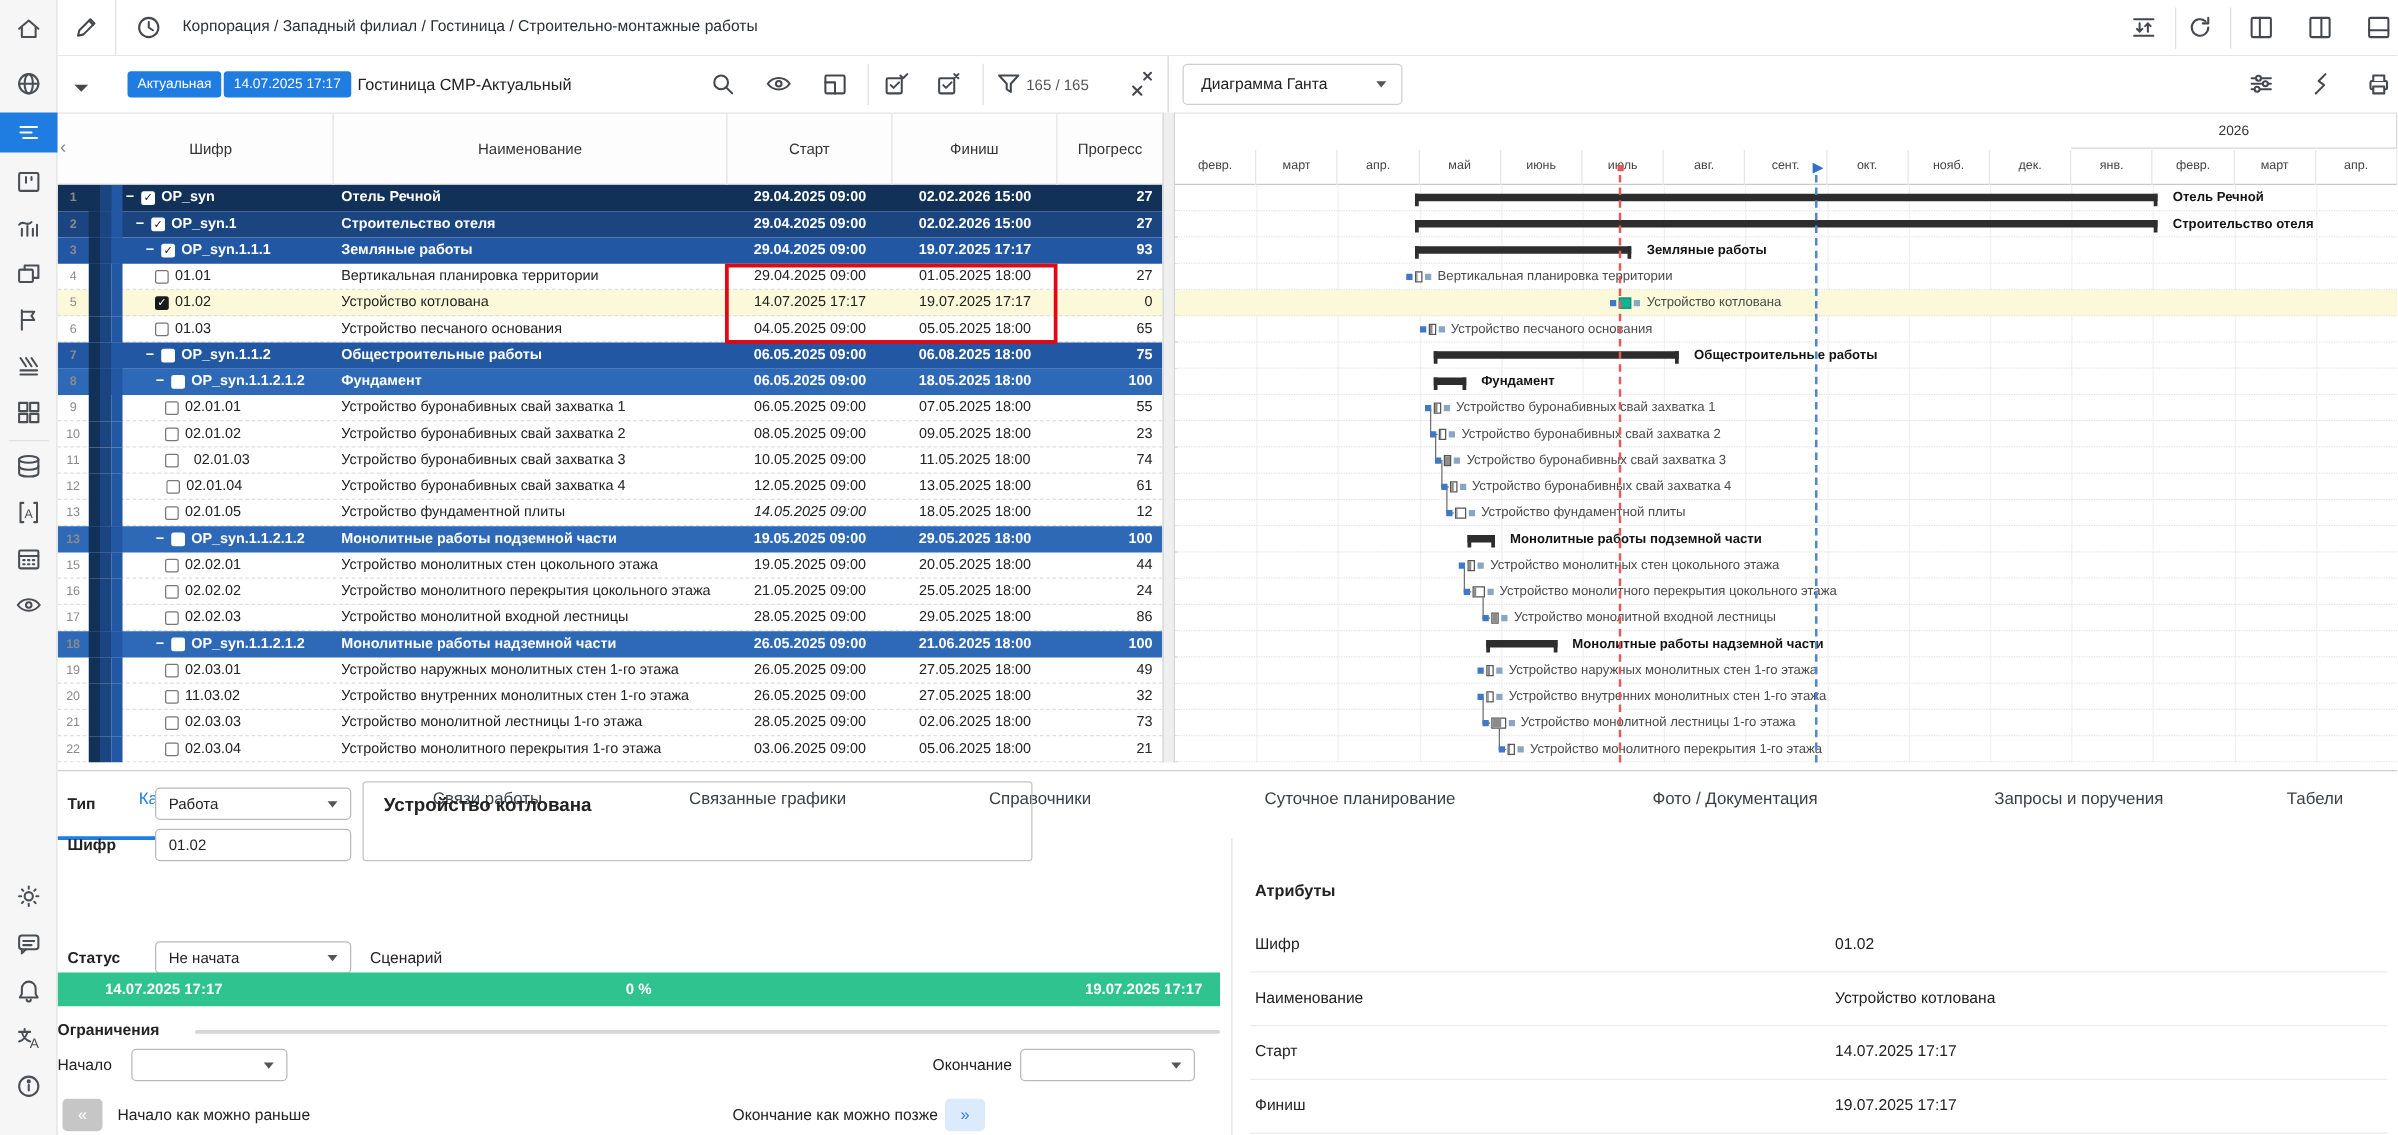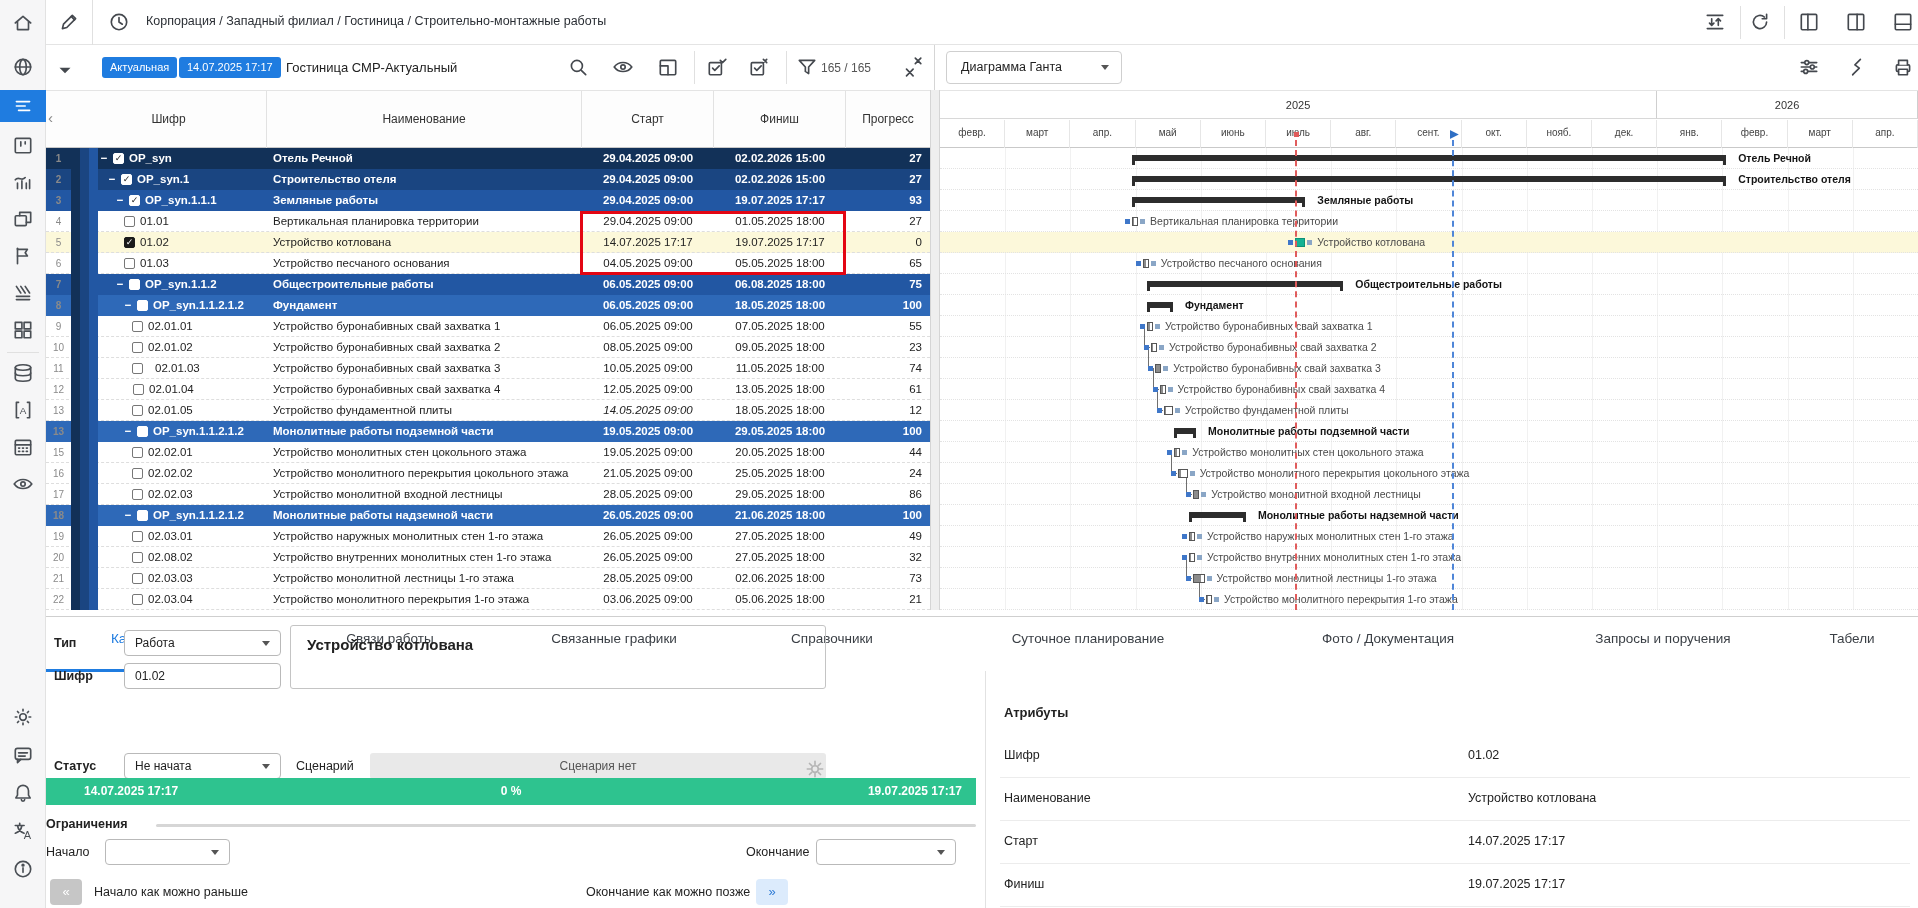--- a/index.html
+++ b/index.html
@@ -658,21 +658,21 @@
         <div class="cell cdates" style="left: 668px; width: 132px;">27.05.2025 18:00</div>
         <div class="cell cprog" style="left: 800px; width: 84px;">49</div>
       </div>
       <div class="trow task" style="top: 399px;">
         <div class="cell rn">20</div>
         <div class="stripe" style="left: 25px; background: rgb(18, 49, 88);"></div>
         <div class="stripe" style="left: 34px; background: rgb(26, 69, 129);"></div>
         <div class="stripe" style="left: 43px; background: rgb(34, 87, 163);"></div>
         <div class="cell codecell" style="left: 86px; width: 178px;">
           <div class="cb"></div>
-          <div style="overflow: hidden;">02.08.02</div>
+          <div style="overflow: hidden;">11.03.02</div>
         </div>
         <div class="cell" style="left: 221px; width: 315px; padding-left: 6px;">Устройство внутренних монолитных стен 1-го этажа</div>
         <div class="cell cdates" style="left: 536px; width: 132px;">26.05.2025 09:00</div>
         <div class="cell cdates" style="left: 668px; width: 132px;">27.05.2025 18:00</div>
         <div class="cell cprog" style="left: 800px; width: 84px;">32</div>
       </div>
       <div class="trow task" style="top: 420px;">
         <div class="cell rn">21</div>
         <div class="stripe" style="left: 25px; background: rgb(18, 49, 88);"></div>
         <div class="stripe" style="left: 34px; background: rgb(26, 69, 129);"></div>
@@ -700,21 +700,20 @@
         <div class="cell cdates" style="left: 668px; width: 132px;">05.06.2025 18:00</div>
         <div class="cell cprog" style="left: 800px; width: 84px;">21</div>
       </div>
     </div>
 
   <div id="red-rect" class="abs"></div>
 
   <div id="split1" class="abs"></div>
 
   <div id="ghead" class="abs">
-      <div class="yr" style="left: 0px; width: 717.2px;">2025</div>
       <div class="yr" style="left: 717.2px; width: 260.8px;">2026</div>
       <div class="mo" style="left: 0px; width: 65.2px;">февр.</div>
       <div class="mo" style="left: 65.2px; width: 65.2px;">март</div>
       <div class="mo" style="left: 130.4px; width: 65.2px;">апр.</div>
       <div class="mo" style="left: 195.6px; width: 65.2px;">май</div>
       <div class="mo" style="left: 260.8px; width: 65.2px;">июнь</div>
       <div class="mo" style="left: 326px; width: 65.2px;">июль</div>
       <div class="mo" style="left: 391.2px; width: 65.2px;">авг.</div>
       <div class="mo" style="left: 456.4px; width: 65.2px;">сент.</div>
       <div class="mo" style="left: 521.6px; width: 65.2px;">окт.</div>
@@ -895,29 +894,20 @@
     <div id="name-box">
       <div class="nm">Устройство котлована</div>
     </div>
     <span class="flabel" style="left:8px;top:52px">Шифр</span>
     <span class="inp" style="left:78px;top:46px;width:157px">01.02</span>
     <span class="flabel" style="left:8px;top:142px">Статус</span>
     <div class="sel" style="left:78px;top:136px;width:157px">
       <span>Не начата</span><span class="car"></span>
     </div>
     <span class="flabel" style="left:250px;top:142px;font-weight:normal">Сценарий</span>
-    <div id="scenario">
-      <span>Сценария нет</span>
-      <span class="tb-ic" style="right:6px;top:5px;width:16px;height:16px;color:#b5b5b5">
-          <svg viewBox="0 0 20 20" fill="none" stroke="currentColor" stroke-width="1.5" stroke-linecap="round" stroke-linejoin="round">
-            <circle cx="10" cy="10" r="3"></circle>
-            <path d="M10 3v3M10 14v3M3 10h3M14 10h3M5 5l2 2M13 13l2 2M15 5l-2 2M7 13l-2 2"></path>
-          </svg>
-        </span>
-    </div>
     <div id="green-bar">
       <span class="l">14.07.2025 17:17</span>
       <span class="c">0 %</span>
       <span class="r">19.07.2025 17:17</span>
     </div>
     <span class="flabel" style="left:0px;top:200px">Ограничения</span>
     <div id="constr-line"></div>
     <span class="flabel" style="left:0px;top:228px;font-weight:normal">Начало</span>
     <div class="sel" style="left:59px;top:222px;width:125px">
         <span class="car"></span>

